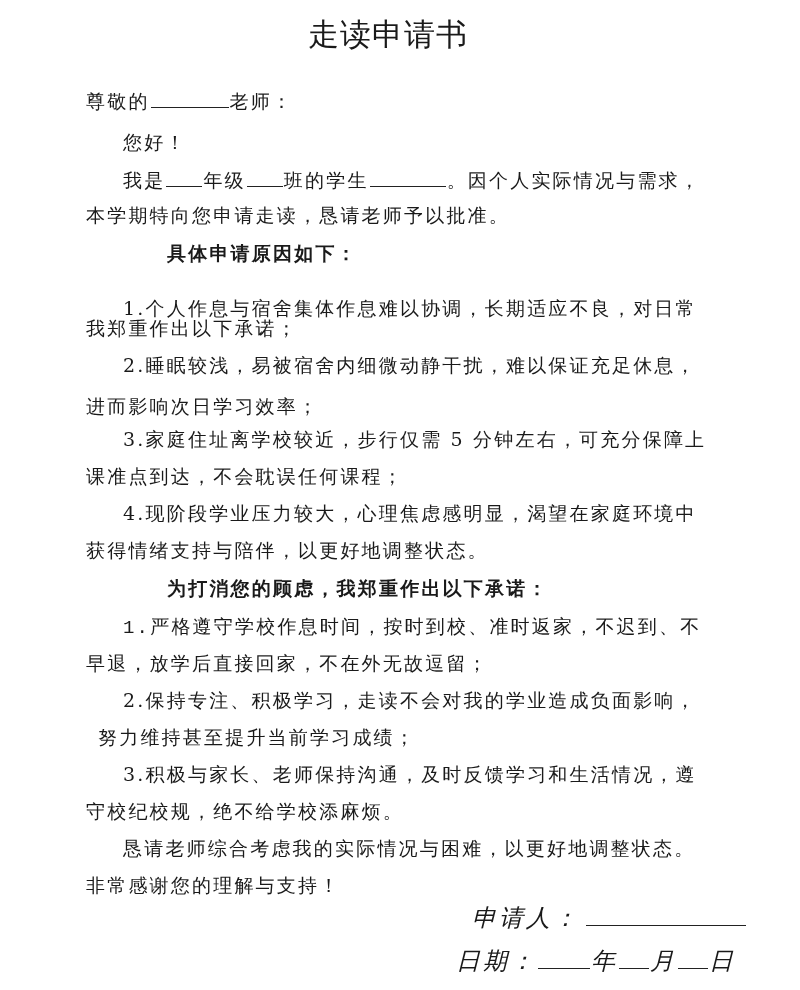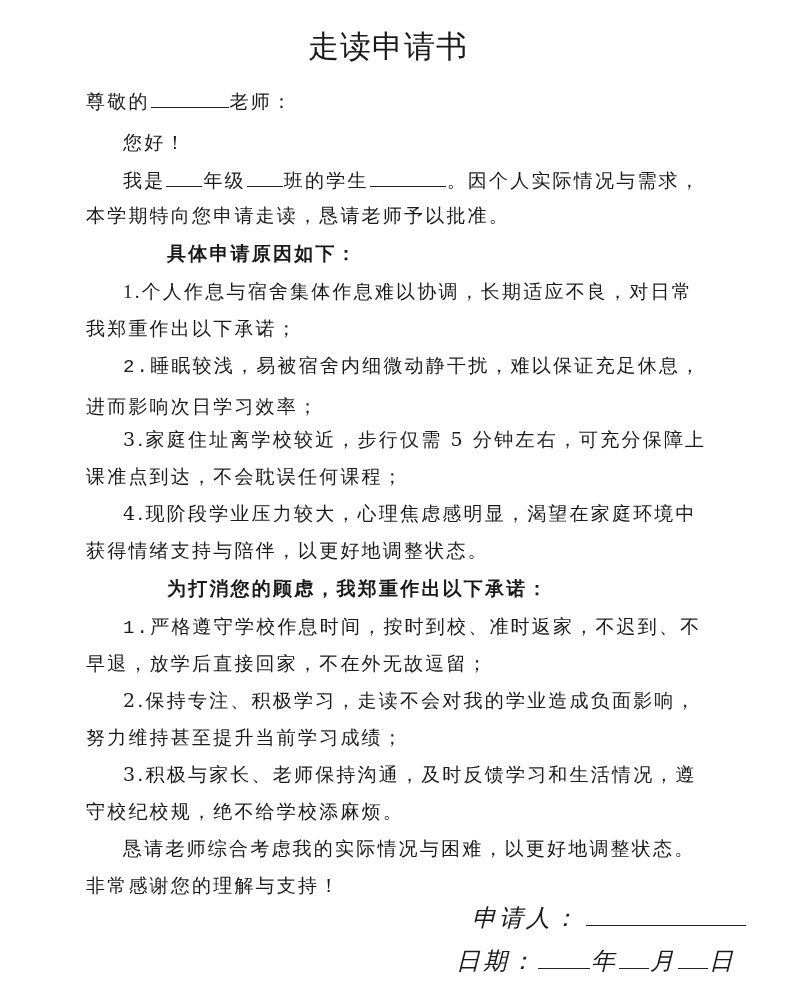--- a/index.html
+++ b/index.html
@@ -2,21 +2,21 @@
 <html><head>
 <meta charset="utf-8">
 <style>
   html, body { margin: 0; padding: 0; background: #ffffff; }
   body {
     width: 800px; height: 990px; position: relative; overflow: hidden;
     font-family: "DejaVu Serif", "Liberation Serif", serif;
     color: #1a1a1a;
   }
   .title {
-    position: absolute; top: 26px; left: 0; width: 776px;
+    position: absolute; top: 14px; left: 0; width: 776px;
     text-align: center; font-size: 31px; letter-spacing: 1px;
     font-family: "DejaVu Sans", sans-serif; font-weight: normal;
   }
   .line {
     position: absolute; left: 86px; width: 640px;
     font-size: 19px; letter-spacing: 2.2px; white-space: nowrap;
   }
   .indent { left: 123px; }
   .bold { font-weight: bold; margin-left: 44px; }
   .blank {
@@ -38,39 +38,39 @@
 
   <div class="line indent" style="top:130px;">您好！</div>
 
   <div class="line indent" style="top:168px;">
     <span>我是</span><span class="blank" style="width:36px;"></span><span>年级</span><span class="blank" style="width:36px;"></span><span>班的学生</span><span class="blank" style="width:76px;"></span><span>。因个人实际情况与需求，</span>
   </div>
   <div class="line" style="top:203px;">本学期特向您申请走读，恳请老师予以批准。</div>
 
   <div class="line indent bold" style="top:241px;">具体申请原因如下：</div>
 
-  <div class="line indent" style="top:279px;font-family:Liberation Serif, serif;">1.个人作息与宿舍集体作息难以协调，长期适应不良，对日常</div>
+  <div class="line indent" style="top:296px;">1.个人作息与宿舍集体作息难以协调，长期适应不良，对日常</div>
   <div class="line" style="top:316px;">我郑重作出以下承诺；</div>
 
-  <div class="line indent" style="top:353px;font-family:Liberation Mono, monospace;">2.睡眠较浅，易被宿舍内细微动静干扰，难以保证充足休息，</div>
+  <div class="line indent" style="top:353px;">2.睡眠较浅，易被宿舍内细微动静干扰，难以保证充足休息，</div>
   <div class="line" style="top:394px;">进而影响次日学习效率；</div>
 
   <div class="line indent" style="top:427px;">3.家庭住址离学校较近，步行仅需 5 分钟左右，可充分保障上</div>
   <div class="line" style="top:464px;">课准点到达，不会耽误任何课程；</div>
 
   <div class="line indent" style="top:501px;">4.现阶段学业压力较大，心理焦虑感明显，渴望在家庭环境中</div>
   <div class="line" style="top:538px;">获得情绪支持与陪伴，以更好地调整状态。</div>
 
   <div class="line indent bold" style="top:576px;">为打消您的顾虑，我郑重作出以下承诺：</div>
 
   <div class="line indent" style="top:614px;font-family:Liberation Mono, monospace;">1.严格遵守学校作息时间，按时到校、准时返家，不迟到、不</div>
   <div class="line" style="top:651px;">早退，放学后直接回家，不在外无故逗留；</div>
 
   <div class="line indent" style="top:688px;">2.保持专注、积极学习，走读不会对我的学业造成负面影响，</div>
-  <div class="line" style="top:725px;">努力维持甚至提升当前学习成绩；</div>
+  <div class="line" style="top:725px;margin-left:12px;">努力维持甚至提升当前学习成绩；</div>
 
   <div class="line indent" style="top:762px;">3.积极与家长、老师保持沟通，及时反馈学习和生活情况，遵</div>
   <div class="line" style="top:799px;">守校纪校规，绝不给学校添麻烦。</div>
 
   <div class="line indent" style="top:836px;">恳请老师综合考虑我的实际情况与困难，以更好地调整状态。</div>
   <div class="line" style="top:873px;">非常感谢您的理解与支持！</div>
 
   <div class="sig" style="left:472px; top:902px;">
     <span>申请人：</span><span class="blank" style="width:160px; margin-left:6px;"></span>
   </div>

